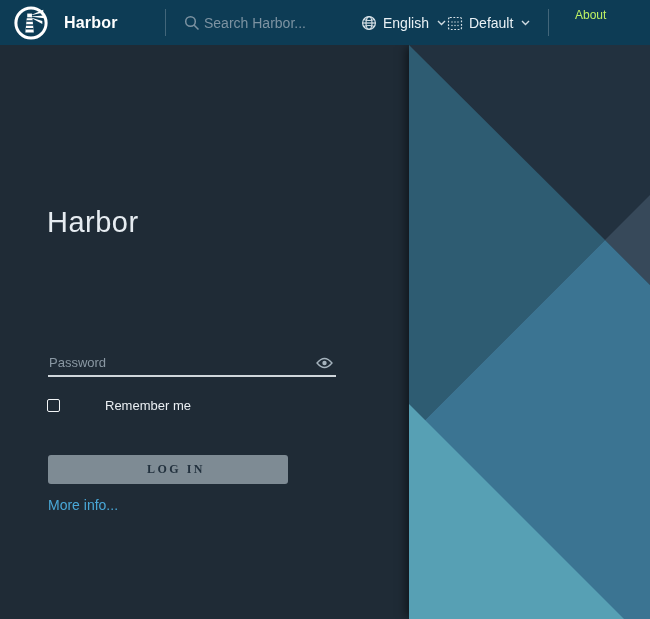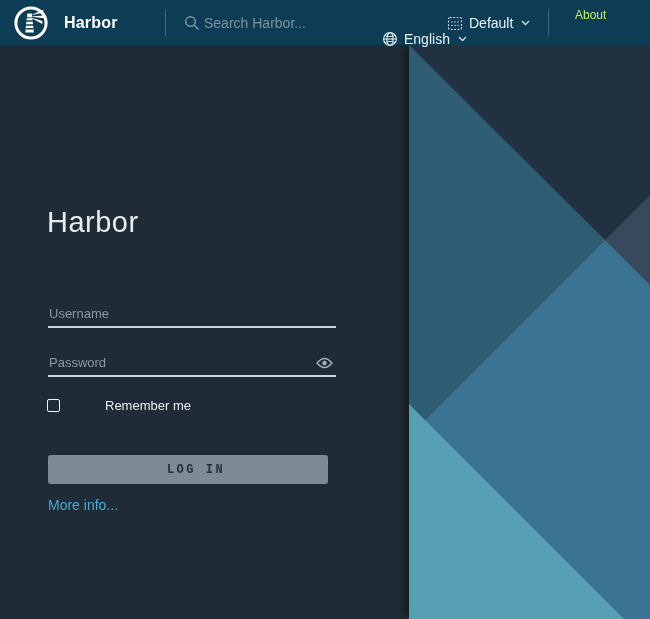--- a/index.html
+++ b/index.html
@@ -20,21 +20,21 @@
   .brand-name{color:#ffffff;font-size:16px;font-weight:700;letter-spacing:.2px;}
   .hdr-divider{position:absolute;top:9px;width:1px;height:27px;background:rgba(255,255,255,.22);}
   .hdr-divider.d1{left:165px;}
   .hdr-divider.d2{left:548px;}
   .search{position:absolute;left:184px;top:0;height:45px;display:flex;align-items:center;gap:4px;}
   .search input{background:transparent;border:none;outline:none;color:var(--header_text);
     font-size:14px;width:150px;font-family:Liberation Sans, sans-serif;}
   .search input::placeholder{color:var(--header_muted);}
   .hdr-item{position:absolute;top:0;height:45px;display:flex;align-items:center;gap:6px;
     color:var(--header_text);font-size:14px;cursor:pointer;}
-  .hdr-item.lang{left:382px;margin-top:16px;}
+  .hdr-item.lang{left:361px;}
   .hdr-item.theme{left:447px;}
   .about{position:absolute;left:575px;top:0;height:29px;display:flex;align-items:center;
     color:#bef264;font-size:12px;font-weight:500;cursor:pointer;}
   .caret{margin-left:2px;display:flex;align-items:center;}
 
   
   .right-graphic{position:absolute;left:409px;top:45px;width:241px;height:574px;
     box-shadow:-5px 0 9px -2px rgba(0,0,0,.5);}
   .right-graphic .bg{fill:var(--navy);}
   .tri-a{fill:var(--teal_dark);}
@@ -52,23 +52,23 @@
     border-bottom:2px solid var(--underline);color:var(--text_light);font-size:13px;
     font-family:inherit;padding:0 0 4px 1px;}
   .field input::placeholder{color:var(--muted);}
   .field.password input{padding-right:24px;}
   .eye-btn{position:absolute;right:2px;top:2px;width:20px;height:16px;background:transparent;
     border:none;cursor:pointer;display:flex;align-items:center;justify-content:center;padding:0;}
   .remember{position:absolute;left:47px;top:398px;display:flex;align-items:center;gap:7px;cursor:pointer;}
   .remember input{appearance:none;-webkit-appearance:none;width:13px;height:13px;
     border:1px solid #f2f5f7;border-radius:2px;background:transparent;cursor:pointer;margin:0;}
   .remember span{color:var(--text_light);font-size:13px;margin-left:38px;}
-  .login-btn{position:absolute;left:48px;top:455px;width:280px;height:29px;
+  .login-btn{position:absolute;left:48px;top:455px;width:240px;height:29px;
     background:var(--button_bg);color:var(--button_text);border:none;border-radius:3px;
-    font-size:12px;font-weight:600;letter-spacing:2.5px;cursor:pointer;font-family:Liberation Mono, monospace;padding-left:16px;}
+    font-size:12px;font-weight:600;letter-spacing:2.5px;cursor:pointer;font-family:Liberation Serif, serif;padding-left:16px;}
   .more-info{position:absolute;left:48px;top:496px;width:288px;text-align:left;}
   .more-info a{color:var(--accent_blue);font-size:14px;font-weight:500;text-decoration:none;cursor:pointer;}
 
   .icon{display:flex;align-items:center;}
 </style>
 </head>
 <body>
 
 <div id="app">
 
@@ -148,23 +148,20 @@
   <svg class="right-graphic" viewBox="0 0 241 574" preserveAspectRatio="none">
     <rect class="bg" x="0" y="0" width="241" height="574"></rect>
     <polygon class="tri-a" points="0,0 196,195 0,391"></polygon>
     <polygon class="tri-b" points="196,195 241,150 241,240"></polygon>
     <polygon class="tri-c" points="196,195 241,240 241,574 0,574 0,391"></polygon>
     <polygon class="tri-d" points="0,359 215,574 0,574"></polygon>
   </svg>
 
   <h1 class="login-title">Harbor</h1>
 
-  <div class="field username">
-    <input type="text" placeholder="Username" style="">
-  </div>
 
   <div class="field password">
     <input type="password" placeholder="Password" style="">
     <button class="eye-btn">
       <span class="icon">
         <svg width="17" height="12" viewBox="0 0 17 12" fill="none" stroke="#a5b3bd" stroke-width="1.3">
           <path d="M1 6 Q8.5 -3 16 6 Q8.5 15 1 6 Z"></path>
           <circle cx="8.5" cy="6" r="2.2" fill="#a5b3bd" stroke="none"></circle>
         </svg>
       </span>

